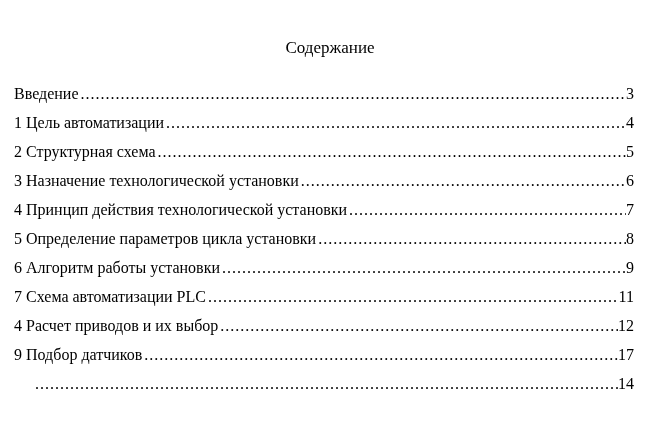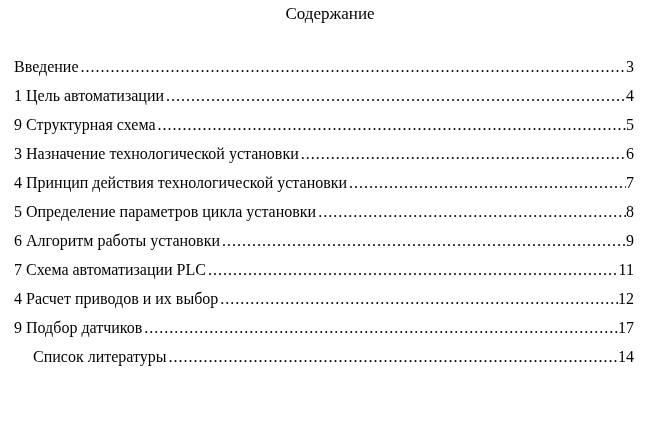--- a/index.html
+++ b/index.html
@@ -11,28 +11,28 @@
     position: relative;
     width: 660px;
     height: 439px;
     background: #ffffff;
     color: #000000;
     font-family: "Liberation Serif", "DejaVu Serif", serif;
     overflow: hidden;
     box-sizing: border-box;
   }
   .doc-title {
-    padding-top: 4px;
+    padding-top: 38px;
     text-align: center;
     font-size: 17px;
     line-height: 20px;
     color: #000000;
   }
   .toc {
-    margin-top: 28px;
+    margin-top: 21px;
     padding-left: 14px;
     padding-right: 26px;
   }
   .toc-row {
     display: flex;
     align-items: baseline;
     height: 29px;
     line-height: 29px;
     font-size: 16px;
     white-space: nowrap;
@@ -64,21 +64,21 @@
         <span class="toc-label">Введение</span>
         <span class="toc-leader">........................................................................................................................................................................................................</span>
         <span class="toc-page">3</span>
       </div>
       <div class="toc-row">
         <span class="toc-label">1 Цель автоматизации</span>
         <span class="toc-leader">........................................................................................................................................................................................................</span>
         <span class="toc-page">4</span>
       </div>
       <div class="toc-row">
-        <span class="toc-label">9 Структурная схема</span>
+        <span class="toc-label">2 Структурная схема</span>
         <span class="toc-leader">........................................................................................................................................................................................................</span>
         <span class="toc-page">5</span>
       </div>
       <div class="toc-row">
         <span class="toc-label">3 Назначение технологической установки</span>
         <span class="toc-leader">........................................................................................................................................................................................................</span>
         <span class="toc-page">6</span>
       </div>
       <div class="toc-row">
         <span class="toc-label">4 Принцип действия технологической установки</span>
@@ -104,18 +104,17 @@
         <span class="toc-label">4 Расчет приводов и их выбор</span>
         <span class="toc-leader">........................................................................................................................................................................................................</span>
         <span class="toc-page">12</span>
       </div>
       <div class="toc-row">
         <span class="toc-label">9 Подбор датчиков</span>
         <span class="toc-leader">........................................................................................................................................................................................................</span>
         <span class="toc-page">17</span>
       </div>
       <div class="toc-row indent">
-        <span class="toc-label">Список литературы</span>
         <span class="toc-leader">........................................................................................................................................................................................................</span>
         <span class="toc-page">14</span>
       </div>
     </div>
 </div>
 
 </body></html>

